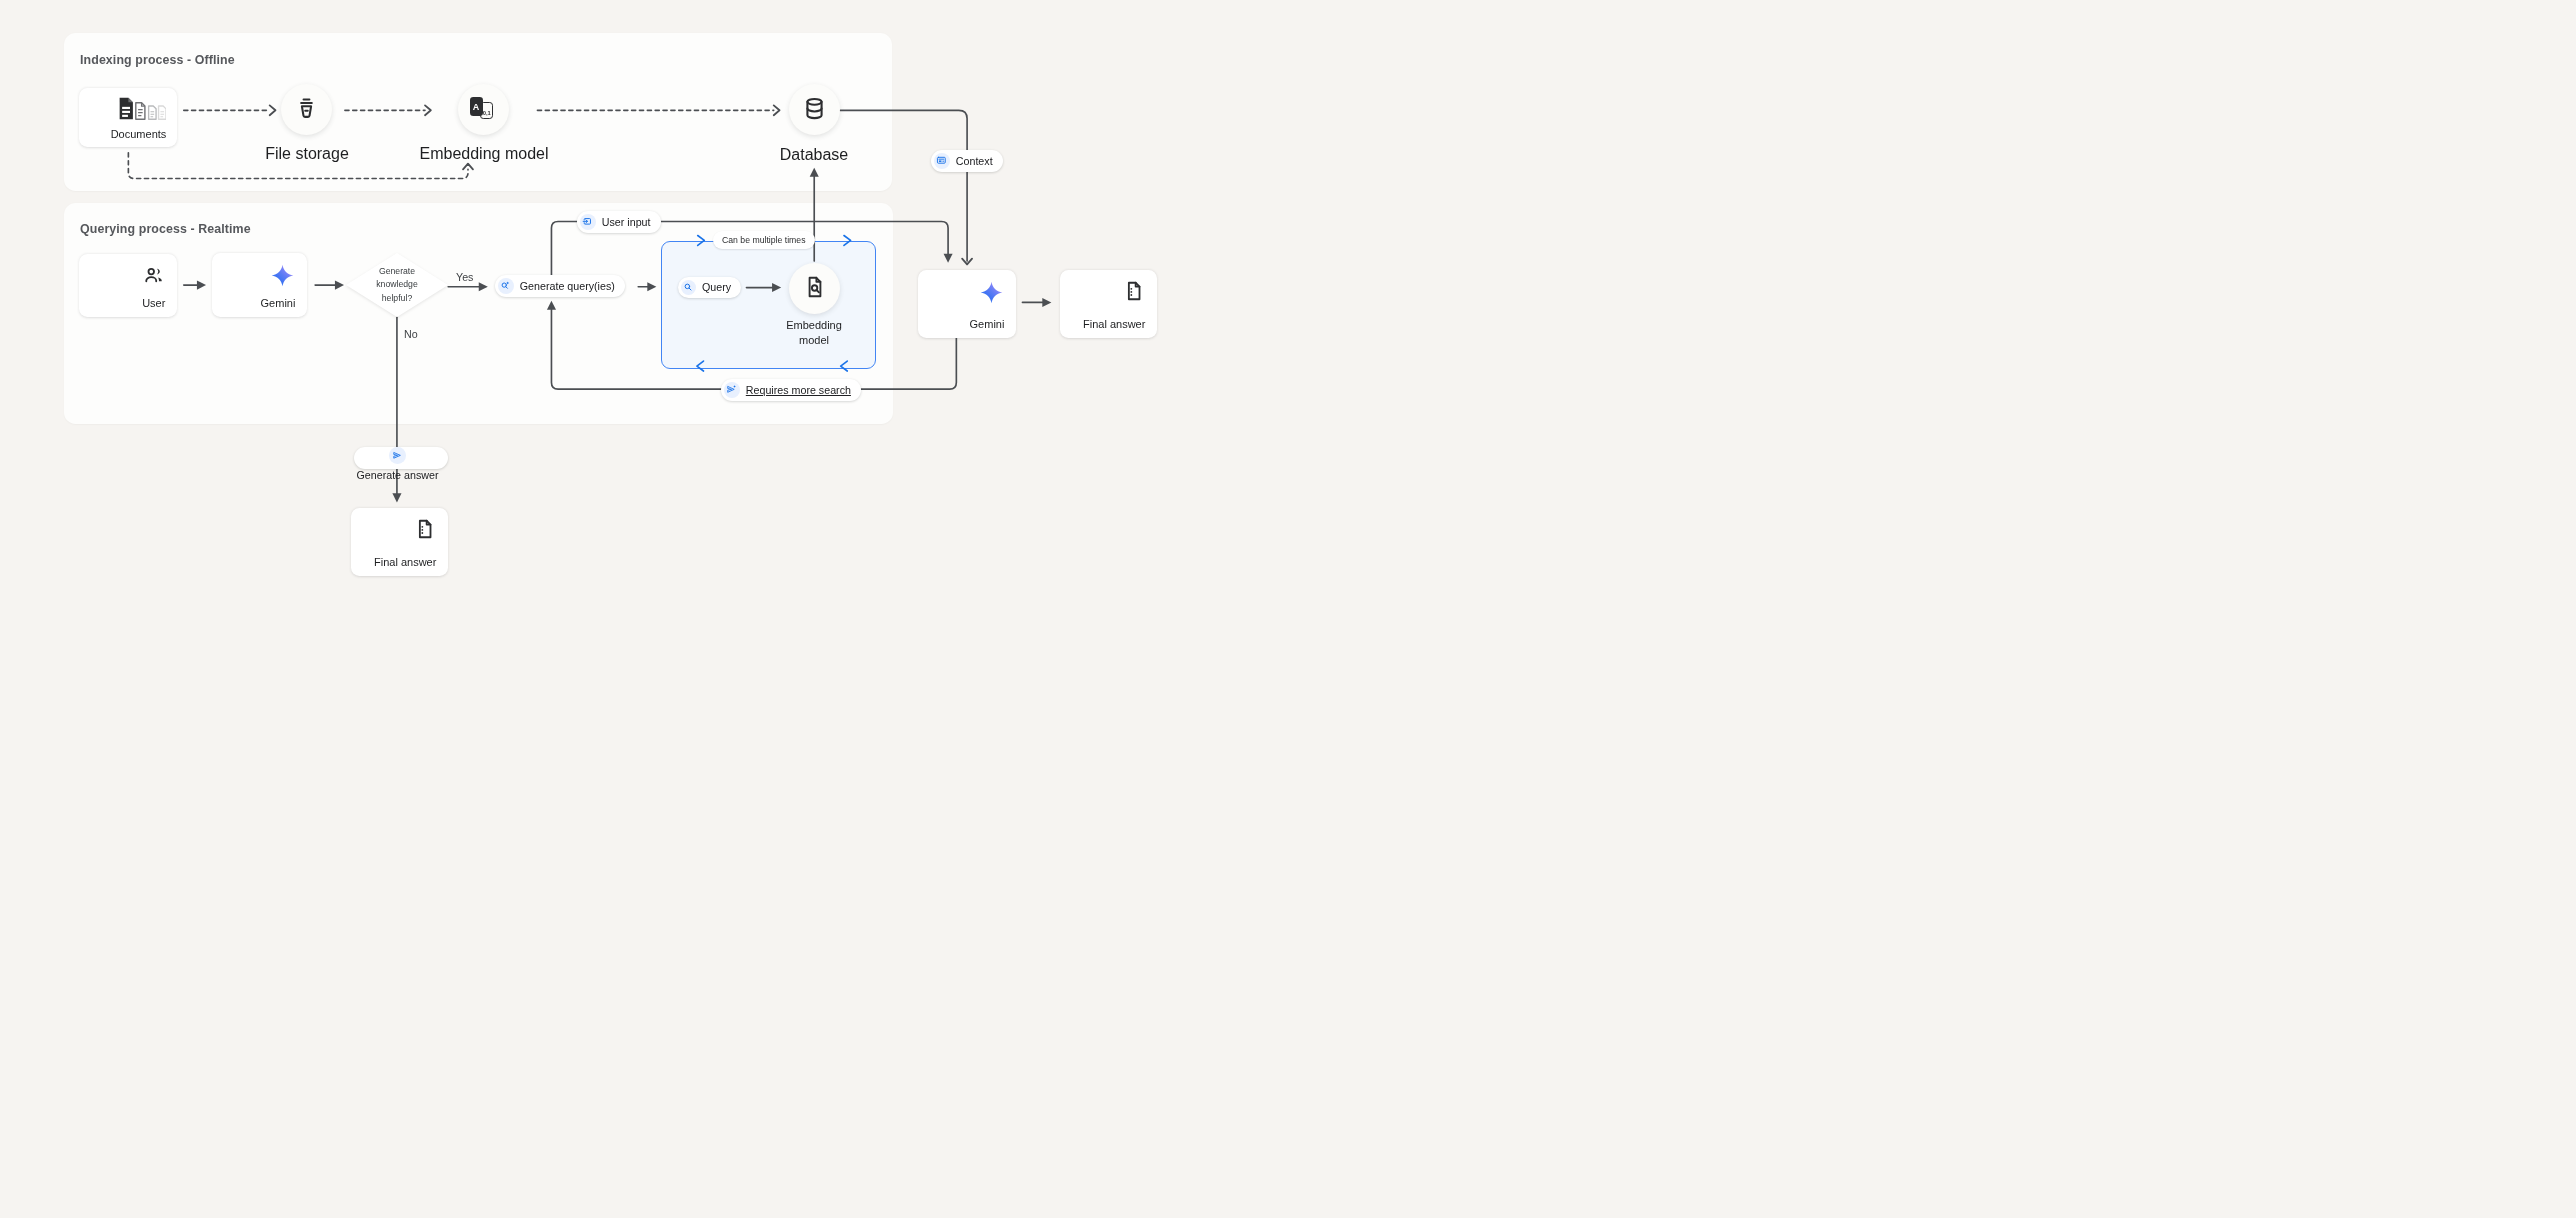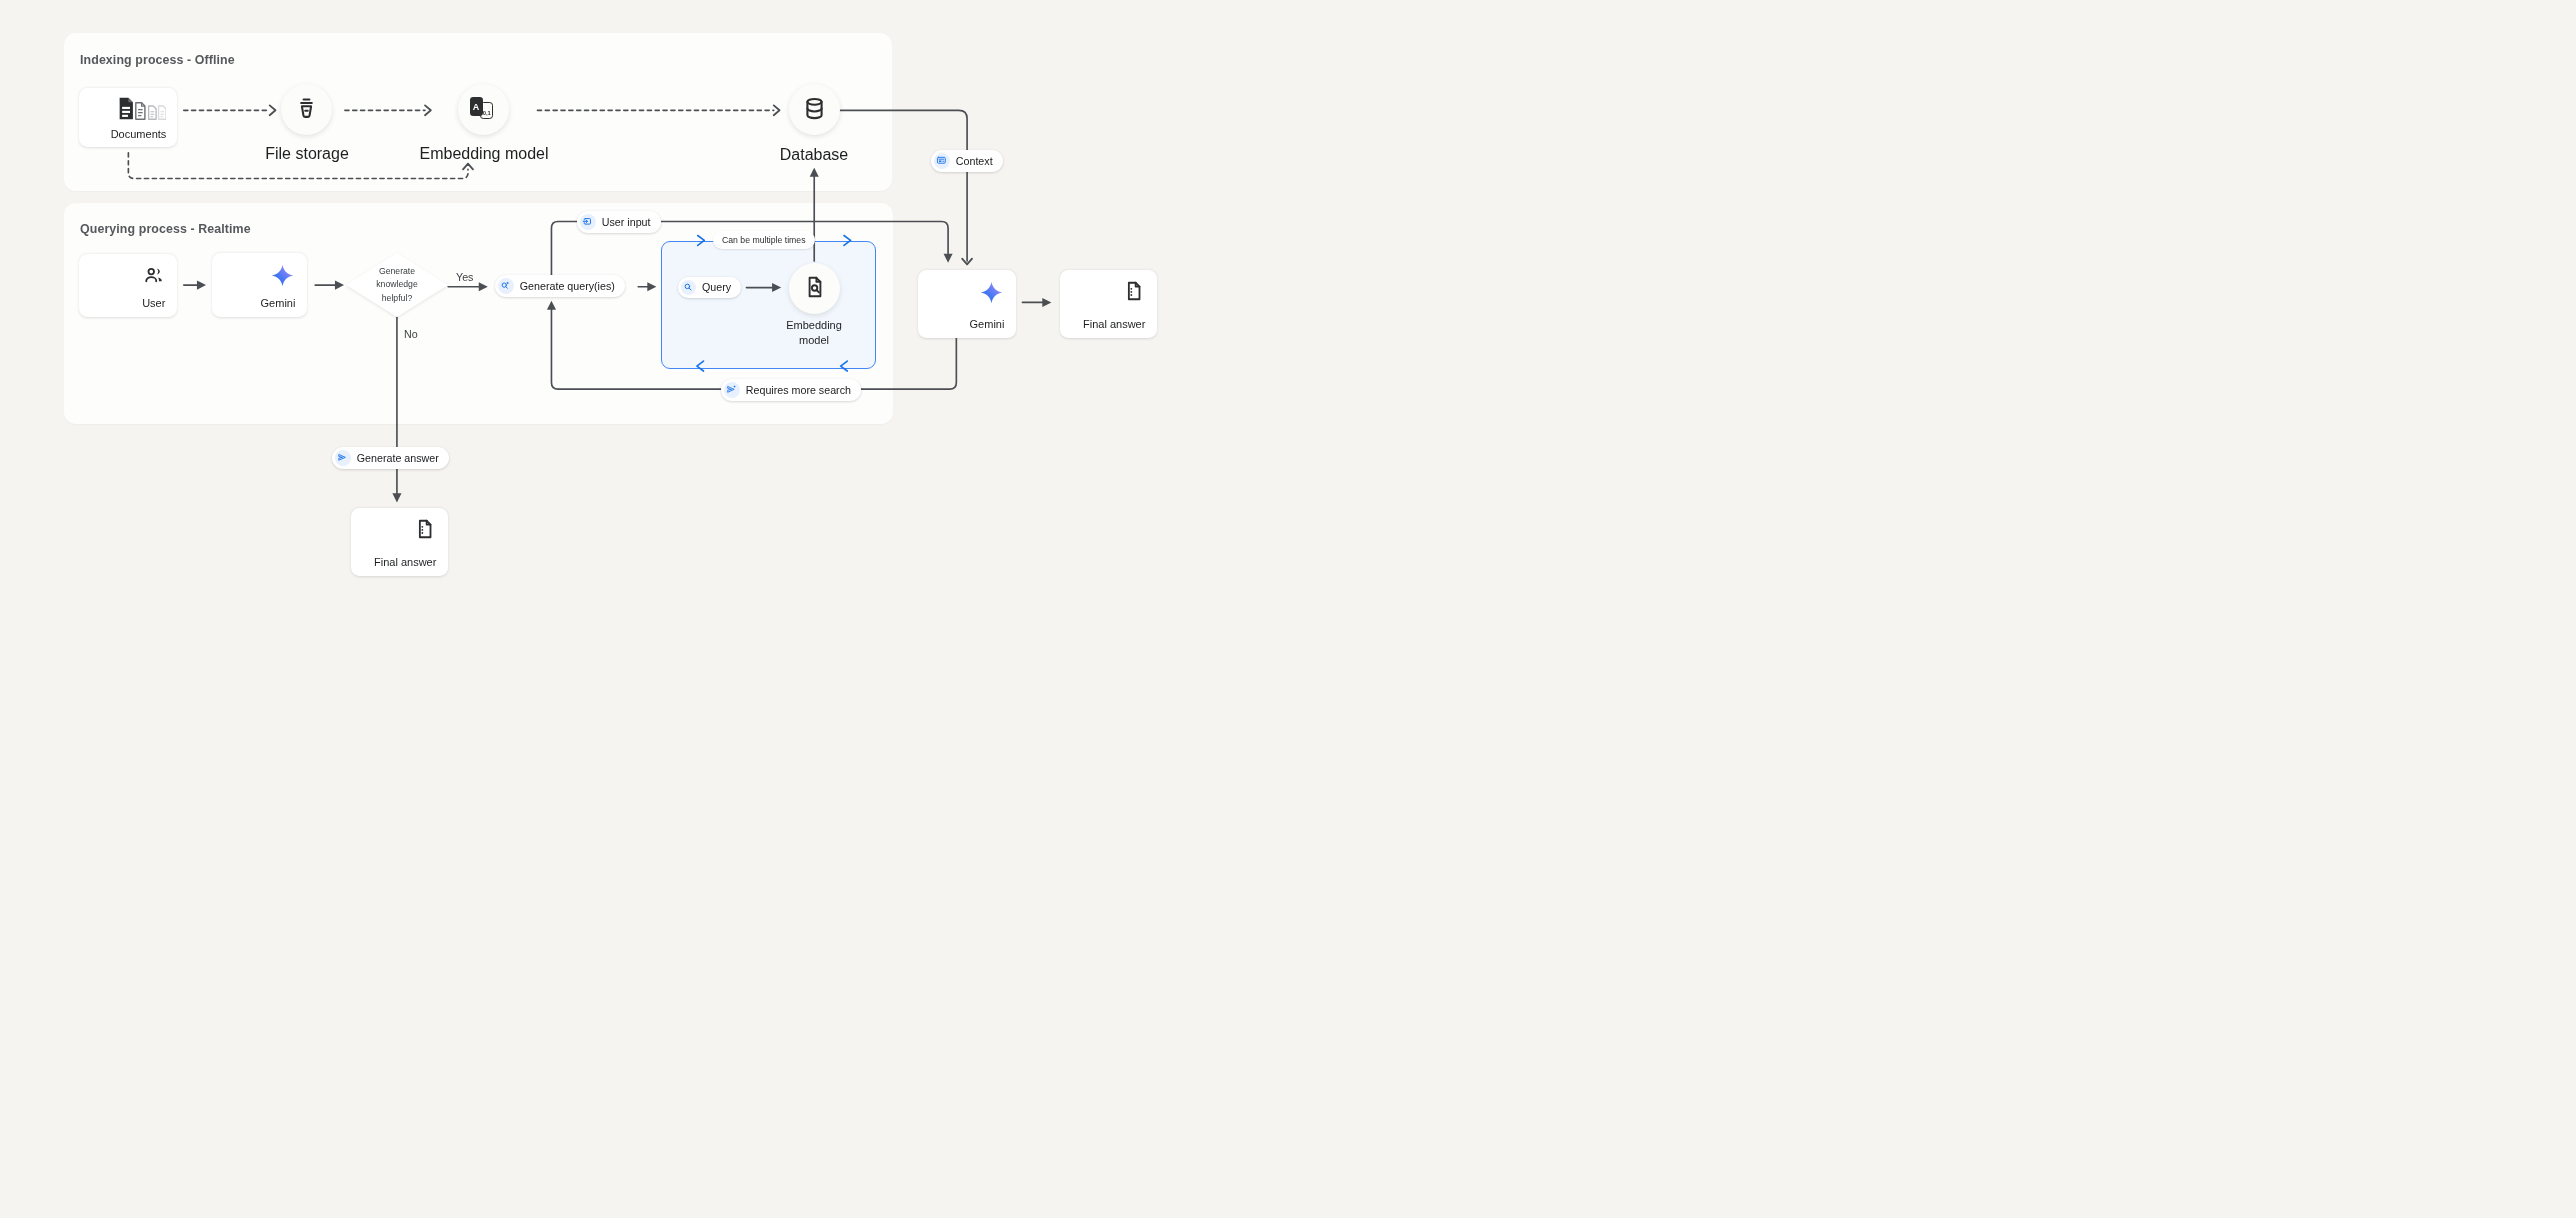--- a/index.html
+++ b/index.html
@@ -258,21 +258,21 @@
     <span class="picon">
       <svg width="10.7" height="10.7" viewBox="0 0 24 24" stroke="#1a73e8" stroke-width="2.2" fill="none" stroke-linecap="round" stroke-linejoin="round">
         <path d="M5 9 V7.6 a1.8 1.8 0 0 1 1.8 -1.8 h10.4 a1.8 1.8 0 0 1 1.8 1.8 v8.8 a1.8 1.8 0 0 1 -1.8 1.8 H6.8 A1.8 1.8 0 0 1 5 16.4 V15"></path>
         <path d="M2.6 12 h9.6"></path>
           <path d="M8.9 8.7 12.2 12 8.9 15.3"></path>
       </svg>
     </span>
     <span>User input</span>
   </div>
 
-  <div class="pill" style="left:721px;top:379px;">
+  <div class="pill" style="left:721px;top:379px;text-decoration:underline;">
     <span class="picon">
       <svg width="10.7" height="10.7" viewBox="0 0 24 24">
         <path d="M3.8 18.6 V14 l8.6 -2 -8.6 -2 V5.4 L18.4 12 Z" stroke="#1a73e8" stroke-width="1.9" fill="none" stroke-linejoin="round"></path>
         <path d="M19.2 3 c.27 1.55 1.3 2.58 2.85 2.85 -1.55 .27 -2.58 1.3 -2.85 2.85 -.27 -1.55 -1.3 -2.58 -2.85 -2.85 1.55 -.27 2.58 -1.3 2.85 -2.85 Z" fill="#1a73e8"></path>
       </svg>
     </span>
     <span>Requires more search</span>
   </div>
 
   <div class="node" style="left:918px;top:270px;width:98px;height:68px;">
@@ -297,21 +297,21 @@
         <path d="M6.4 3 H13.8 L18 7.2 V21 H6.4 Z"></path>
           <path d="M13.8 3 V7.2 H18"></path>
         <circle cx="9.1" cy="9.6" r="1" fill="#2d2e30" stroke="none"></circle>
           <circle cx="9.1" cy="13" r="1" fill="#2d2e30" stroke="none"></circle>
           <circle cx="9.1" cy="16.4" r="1" fill="#2d2e30" stroke="none"></circle>
       </svg>
     </span>
     <span class="nlabel">Final answer</span>
   </div>
 
-  <div class="pill" style="left:332px;top:447px;">
+  <div class="pill" style="left:354px;top:447px;flex-direction:column;">
     <span class="picon">
       <svg width="10.7" height="10.7" viewBox="0 0 24 24">
         <path d="M4 18.4 V14 l8.4 -2 L4 10 V5.6 L18.8 12 Z" stroke="#1a73e8" stroke-width="2" fill="none" stroke-linejoin="round"></path>
       </svg>
     </span>
     <span>Generate answer</span>
   </div>
 
   <div class="node" style="left:351px;top:508px;width:97px;height:68px;">
     <span>

